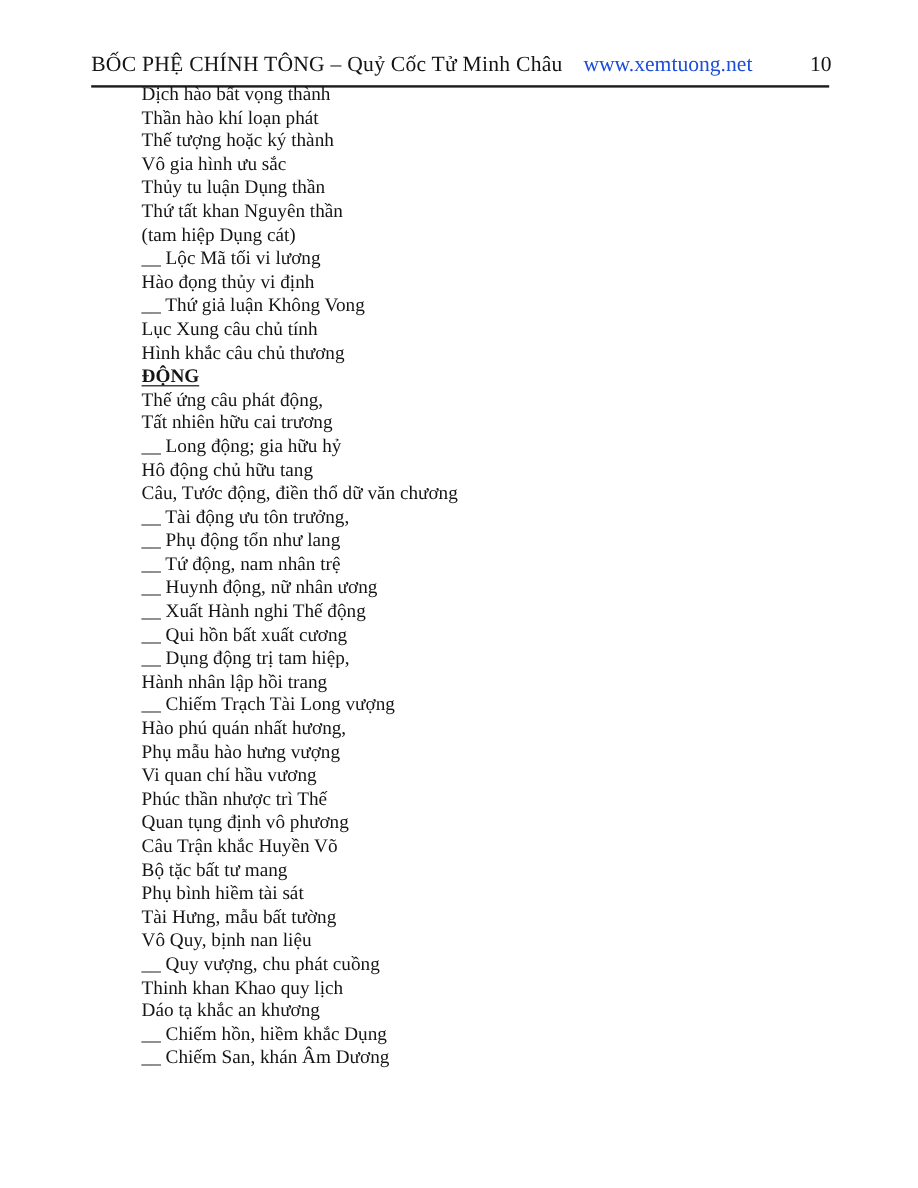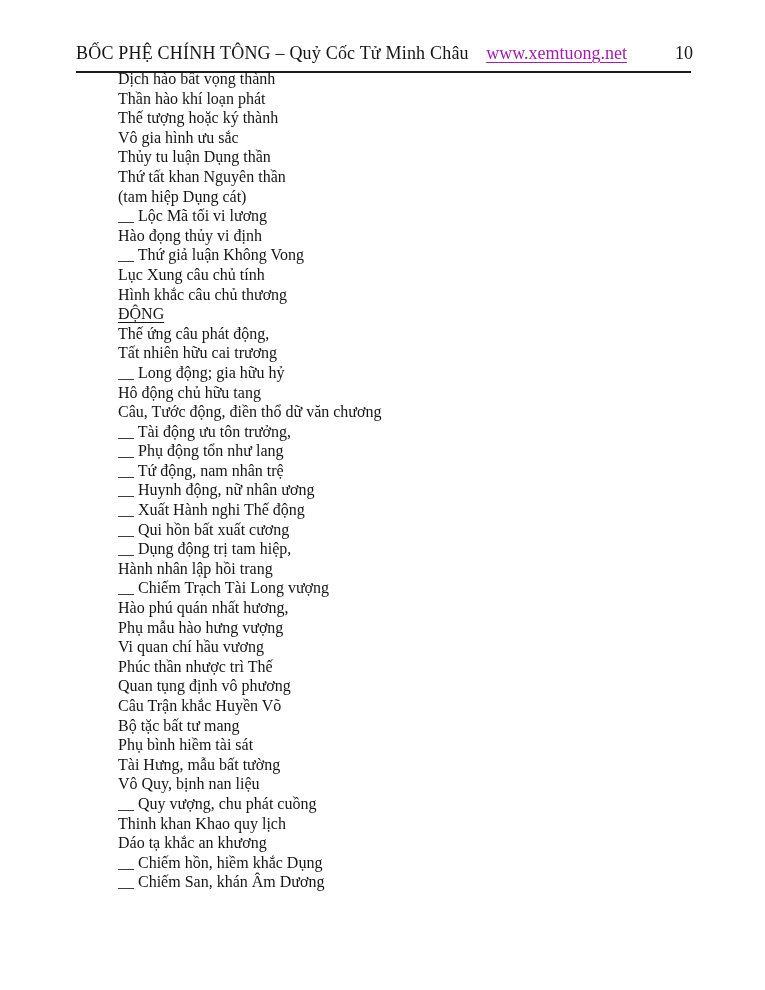--- a/index.html
+++ b/index.html
@@ -18,41 +18,40 @@
   .header {
     position: absolute;
     top: 43px; left: 76px; right: 72px;
     display: flex;
     align-items: baseline;
     font-size: 18px;
     white-space: nowrap;
   }
   .header-title { flex: 1 1 auto; letter-spacing: 0.2px; }
   .header-link {
-    text-decoration: underline;
     text-underline-offset: 3px;
-    color: #a21caf;
+    color: #1d4ed8;
     margin-right: 48px;
   }
   .header-page { text-align: right; font-family: Liberation Serif, serif; }
   .header-rule {
     position: absolute;
     top: 71px; left: 76px;
     width: 615px; height: 0;
     border-top: 2px solid #1c1c1c;
   }
   .poem {
     position: absolute;
     top: 69px; left: 118px; right: 40px;
     font-size: 16px;
     line-height: 19.6px;
     white-space: pre;
   }
   .poem .line { height: 19.6px; }
-  .poem .line.underline { text-decoration: underline; text-underline-offset: 3px; }
+  .poem .line.underline { text-decoration: underline; text-underline-offset: 3px; font-weight: bold; }
 </style>
 </head>
 <body>
 
 <div class="page">
 
   <div class="header">
     <span class="header-title">BỐC PHỆ CHÍNH TÔNG – Quỷ Cốc Tử Minh Châu</span>
     <span class="header-link">www.xemtuong.net</span>
     <span class="header-page">10</span>

